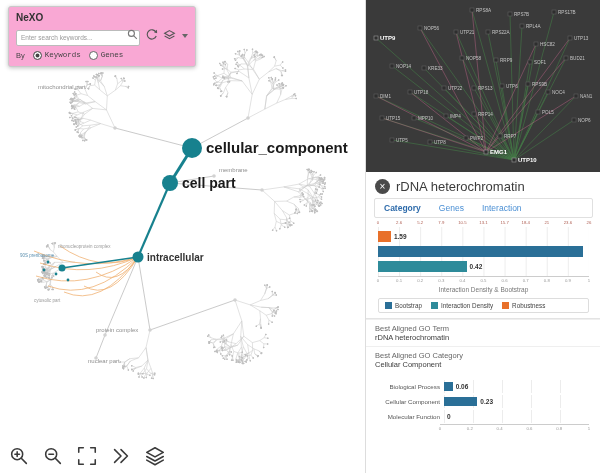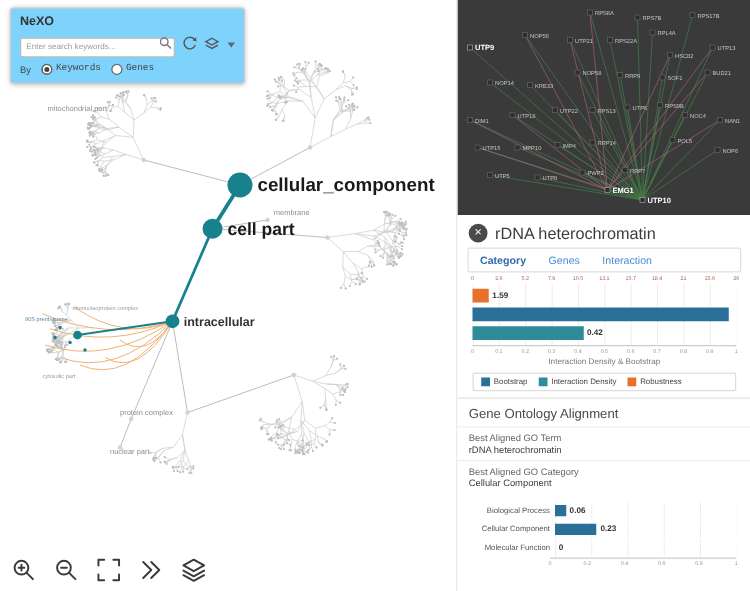--- a/index.html
+++ b/index.html
@@ -3,21 +3,21 @@
 <meta charset="utf-8">
 <style>
   html,body{margin:0;padding:0;}
   body{width:600px;height:473px;overflow:hidden;font-family:"Liberation Sans",sans-serif;background:#fff;}
   .app{display:flex;width:600px;height:473px;}
 
   
   .tree-panel{position:relative;width:365px;height:473px;background:#fff;flex:none;}
   #tree-svg{position:absolute;top:0;left:0;}
 
-  .search-card{position:absolute;top:6px;left:8px;width:172px;background:#7dd3fc;
+  .search-card{position:absolute;top:6px;left:8px;width:172px;background:#f9a8d4;
     border:1px solid #c9c9c9;border-radius:3px;box-shadow:0 1px 4px rgba(0,0,0,.25);
     padding:5px 7px 6px 7px;z-index:5;}
   .brand{font-size:10px;font-weight:bold;color:#333;margin-bottom:3px;}
   .search-row{display:flex;align-items:center;gap:5px;}
   .input-wrap{position:relative;flex:1;}
   .input-wrap input{width:100%;box-sizing:border-box;height:16px;border:1px solid #bbb;border-radius:2px;
     font-size:6.5px;padding:0 14px 0 4px;color:#333;font-family:"Liberation Sans",sans-serif;}
   .input-wrap input::placeholder{color:#9a9a9a;}
   .input-wrap .mag{position:absolute;right:2px;top:2.5px;}
   .icon-btn{background:none;border:none;padding:0;cursor:pointer;display:flex;align-items:center;}
@@ -2460,21 +2460,20 @@
             <span class="leg-swatch" style="background: rgb(46, 139, 154);"></span>
             <span>Interaction Density</span>
           </span>
           <span class="leg-item">
             <span class="leg-swatch" style="background: rgb(232, 112, 42);"></span>
             <span>Robustness</span>
           </span>
         </div>
 
       <div class="divider"></div>
-      <div class="section-head">Gene Ontology Alignment</div>
 
       <div class="go-row">
         <span>Best Aligned GO Term</span>
         <span class="go-val">rDNA heterochromatin</span>
       </div>
       <div class="go-row">
         <span>Best Aligned GO Category</span>
         <span class="go-val">Cellular Component</span>
       </div>
 

